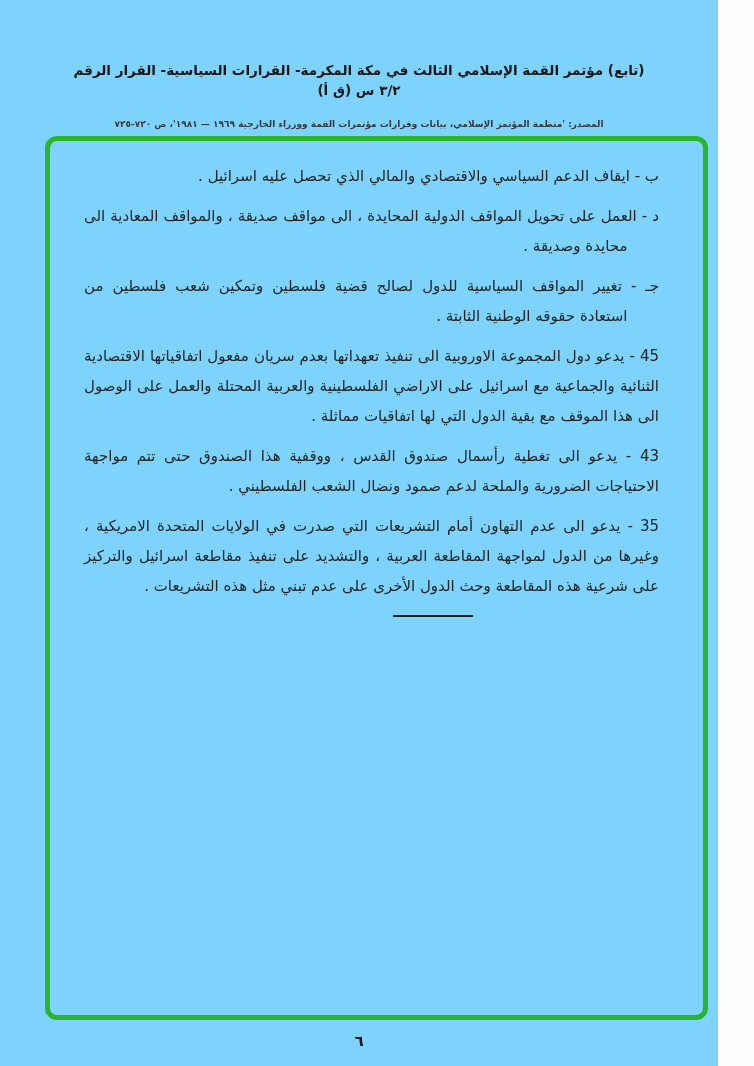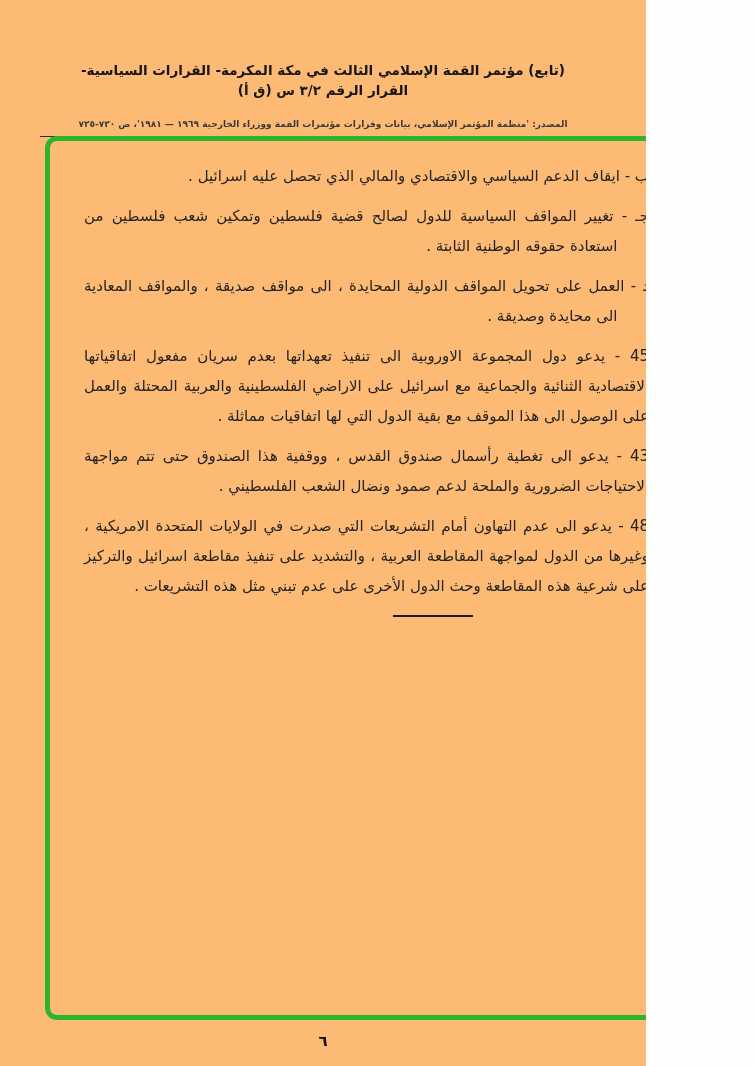--- a/index.html
+++ b/index.html
@@ -9,22 +9,22 @@
   *{box-sizing:border-box;}
   html,body{margin:0;padding:0;}
   body{
     width:754px;height:1066px;
     background:#fdfdfc;
     font-family:"DejaVu Sans",sans-serif;
     color:var(--text);
   }
   .page{
     position:relative;
-    width:646px;height:1066px;
-    background:#fdba74;
+    width:718px;height:1066px;
+    background:#7dd3fc;
     overflow:hidden;
   }
   
   .doc-header{
     position:absolute;
     top:60px;left:0;right:0;
     text-align:center;
     direction:rtl;
   }
   .doc-title{
@@ -57,21 +57,21 @@
     background:transparent;
   }
   
   .text-block{
     position:absolute;
     top:20px;right:42px;left:34px;
     direction:rtl;
     text-align:justify;
   }
   .para{
-    margin:0 12px 10px 0;
+    margin:0 2px 10px 0;
     font-size:15px;
     line-height:30px;
     color:#242424;
   }
   .para.hang{
     padding-right:2.1em;
     text-indent:-2.1em;
   }
   .end-rule{
     width:80px;
@@ -97,24 +97,24 @@
 
   <header class="doc-header">
     <div class="doc-title">(تابع) مؤتمر القمة الإسلامي الثالث في مكة المكرمة- القرارات السياسية- القرار الرقم ٣/٢ س (ق أ)</div>
     <div class="doc-source">المصدر: 'منظمة المؤتمر الإسلامي، بيانات وقرارات مؤتمرات القمة ووزراء الخارجية ١٩٦٩ — ١٩٨١'، ص ٧٢٠-٧٢٥</div>
     <div class="header-rule"></div>
   </header>
 
   <div class="green-box">
     <div class="text-block">
       <p class="para hang">ب - ايقاف الدعم السياسي والاقتصادي والمالي الذي تحصل عليه اسرائيل .</p>
+      <p class="para hang">د - العمل على تحويل المواقف الدولية المحايدة ، الى مواقف صديقة ، والمواقف المعادية الى محايدة وصديقة .</p>
       <p class="para hang">جـ - تغيير المواقف السياسية للدول لصالح قضية فلسطين وتمكين شعب فلسطين من استعادة حقوقه الوطنية الثابتة .</p>
-      <p class="para hang">د - العمل على تحويل المواقف الدولية المحايدة ، الى مواقف صديقة ، والمواقف المعادية الى محايدة وصديقة .</p>
       <p class="para">45 - يدعو دول المجموعة الاوروبية الى تنفيذ تعهداتها بعدم سريان مفعول اتفاقياتها الاقتصادية الثنائية والجماعية مع اسرائيل على الاراضي الفلسطينية والعربية المحتلة والعمل على الوصول الى هذا الموقف مع بقية الدول التي لها اتفاقيات مماثلة .</p>
       <p class="para">43 - يدعو الى تغطية رأسمال صندوق القدس ، ووقفية هذا الصندوق حتى تتم مواجهة الاحتياجات الضرورية والملحة لدعم صمود ونضال الشعب الفلسطيني .</p>
-      <p class="para">48 - يدعو الى عدم التهاون أمام التشريعات التي صدرت في الولايات المتحدة الامريكية ، وغيرها من الدول لمواجهة المقاطعة العربية ، والتشديد على تنفيذ مقاطعة اسرائيل والتركيز على شرعية هذه المقاطعة وحث الدول الأخرى على عدم تبني مثل هذه التشريعات .</p>
+      <p class="para">35 - يدعو الى عدم التهاون أمام التشريعات التي صدرت في الولايات المتحدة الامريكية ، وغيرها من الدول لمواجهة المقاطعة العربية ، والتشديد على تنفيذ مقاطعة اسرائيل والتركيز على شرعية هذه المقاطعة وحث الدول الأخرى على عدم تبني مثل هذه التشريعات .</p>
       <div class="end-rule"></div>
     </div>
   </div>
 
   <div class="page-number">٦</div>
 
 </div>
 
 </body></html>

